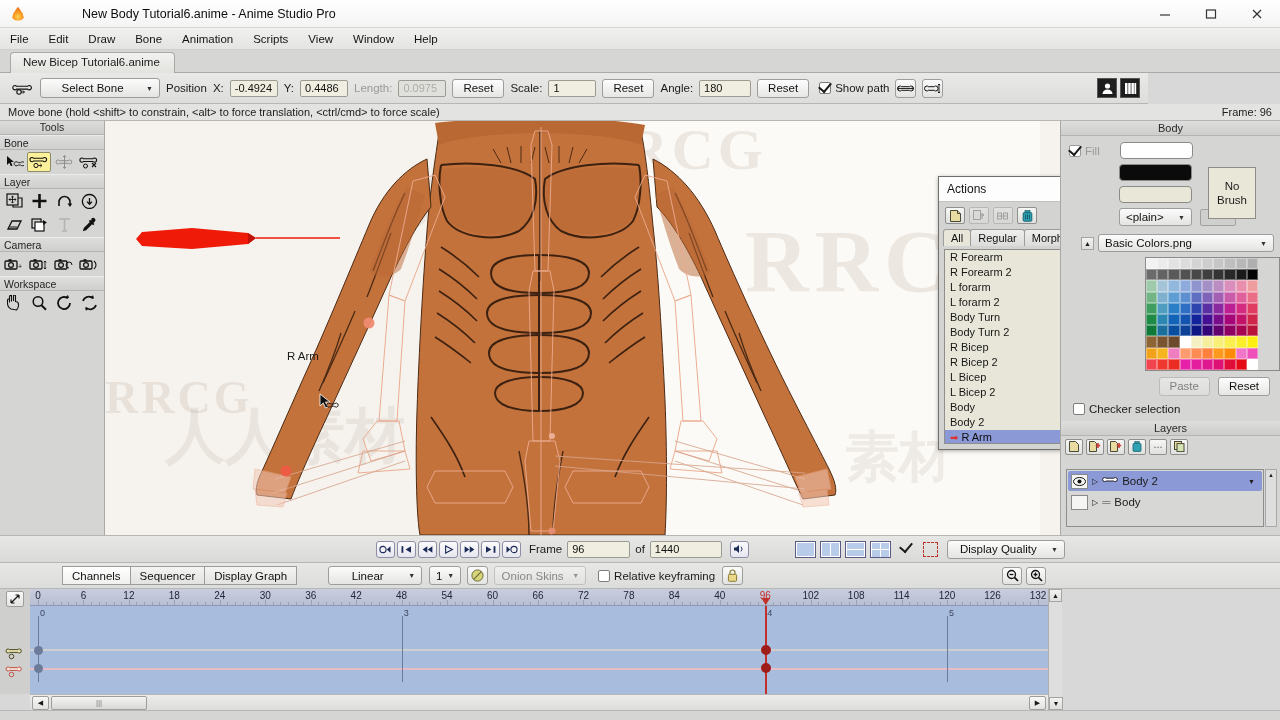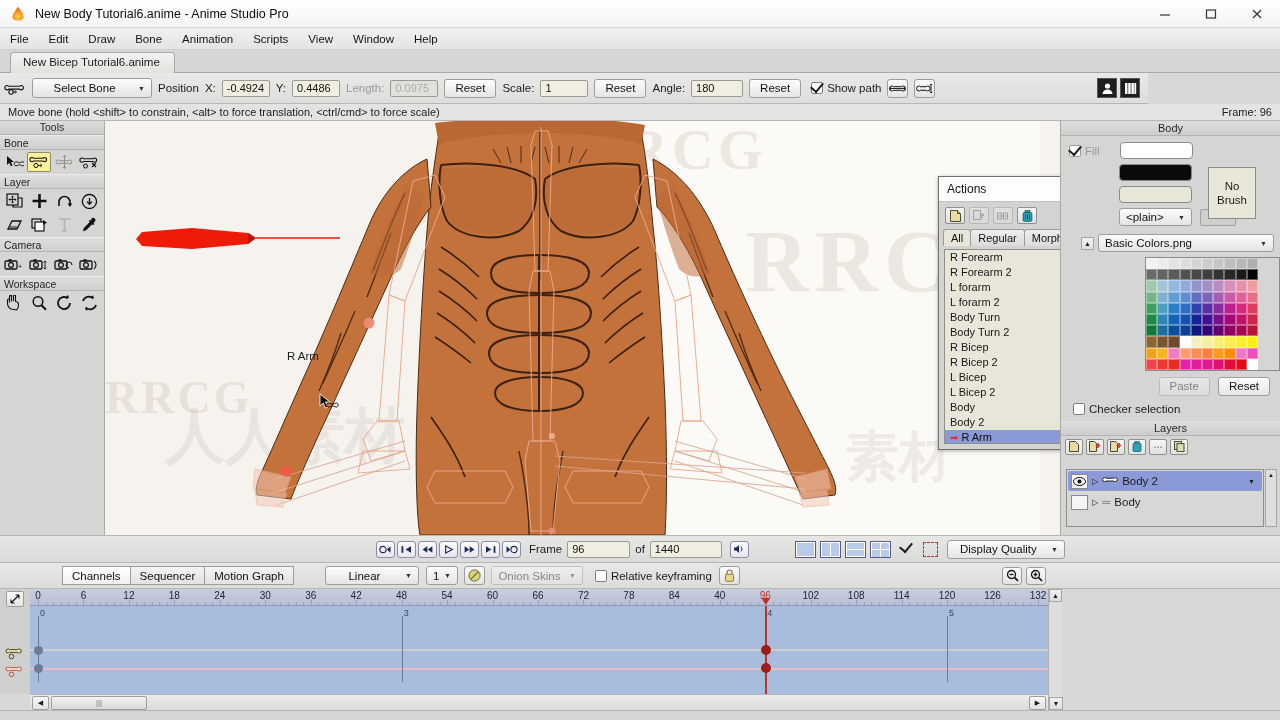--- a/index.html
+++ b/index.html
@@ -11,21 +11,21 @@
     background: #d8d8d8;
     -webkit-font-smoothing: antialiased;
   }
   #app { position:relative; width:1280px; height:720px; }
 
   
   .titlebar {
     position:absolute; left:0; top:0; width:1280px; height:28px;
     background: linear-gradient(#ffffff,#f4f4f4);
     border-bottom:1px solid #d7d7d7;
-    display:flex; align-items:center;
+    display:flex; align-items:center;gap:47px;
   }
   .title-icon { width:18px; height:18px; margin-left:9px; position:relative; }
   .title-icon .flame {
     position:absolute; left:3px; top:2px; width:12px; height:14px;
     background: radial-gradient(circle at 50% 70%, #ffd24d 0%, #f79320 45%, #e0631a 100%);
     border-radius: 50% 50% 45% 45% / 70% 70% 30% 30%;
     clip-path: polygon(50% 0%, 88% 48%, 100% 82%, 72% 100%, 28% 100%, 0% 82%, 12% 48%);
   }
   .title-text { margin-left:8px; font-size:12.5px; color:#0d0d0d; }
   .win-ctrls { margin-left:auto; display:flex; height:28px; }
@@ -54,21 +54,21 @@
     background: linear-gradient(#f2f2f0,#e2e2df);
     border:1px solid #a9a9a7; border-bottom:none;
     border-radius:4px 4px 0 0; font-size:11.5px;
   }
 
   
   .optbar {
     position:absolute; left:0; top:73px; width:1148px; height:31px;
     background: linear-gradient(#e9e9e7,#dddddb);
     border-bottom:1px solid #b6b6b4;
-    display:flex; align-items:center; padding-left:4px; gap:6px;
+    display:flex; align-items:center; padding-left:12px; gap:6px;
   }
   .lbl { font-size:11.5px; color:#1b1b1b; white-space:nowrap; }
   .lbl.dim { color:#9a9a98; }
   .field {
     background:#efeee0; border:1px solid #9b9b93; height:17px;
     font-size:11px; padding:0 4px; line-height:15px; color:#111;
     border-radius:2px;
   }
   .field.dis { background:#e0e0dc; color:#aeaea8; }
   .btn {
@@ -1080,21 +1080,21 @@
         <span style="flex:1;text-align:center">Display Quality</span>
         <span class="caret">▼</span>
       </div>
     </div>
   </div>
 
   <div class="tlbar">
     <div style="margin-left:62px;display:flex;align-items:center">
       <div class="tltab on">Channels</div>
       <div class="tltab">Sequencer</div>
-      <div class="tltab">Motion Graph</div>
+      <div class="tltab">Display Graph</div>
     </div>
     <div class="combo" style="width:94px;height:19px;margin-left:32px">
       <span style="flex:1;text-align:center">Linear</span>
       <span class="caret">▼</span>
     </div>
     <div class="combo" style="width:32px;height:19px;margin-left:7px">
       <span>1</span>
       <span class="caret" style="padding-left:3px">▼</span>
     </div>
     <div class="iconbtn" style="margin-left:6px">

